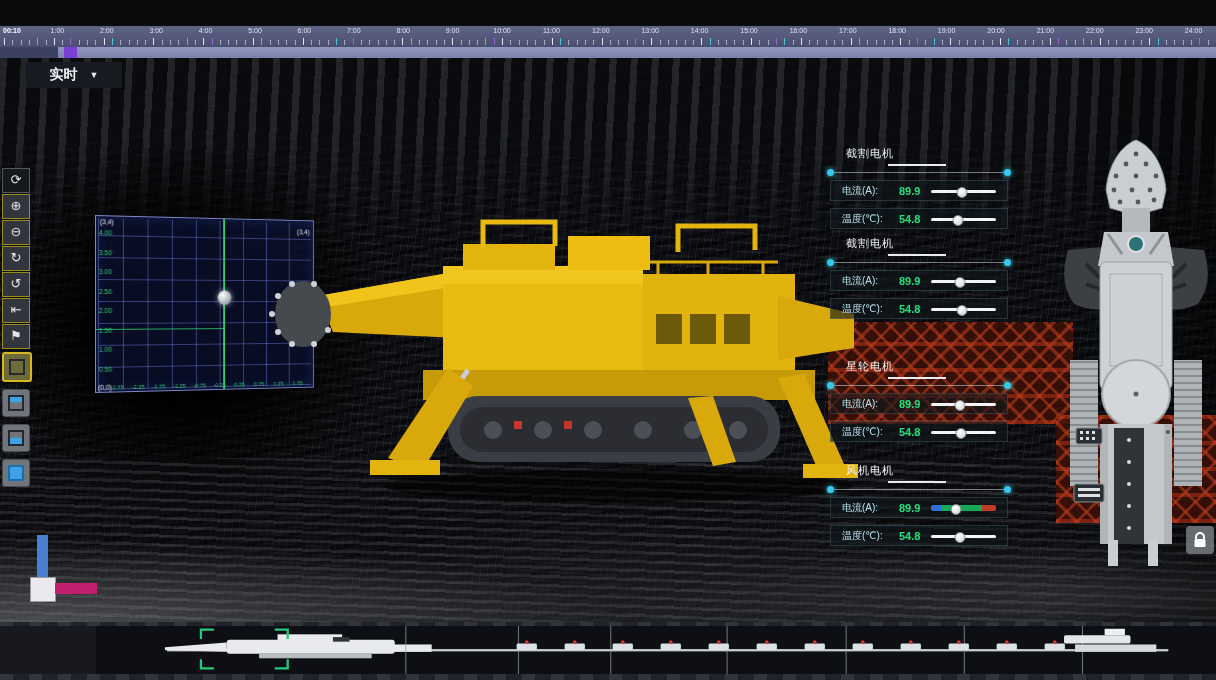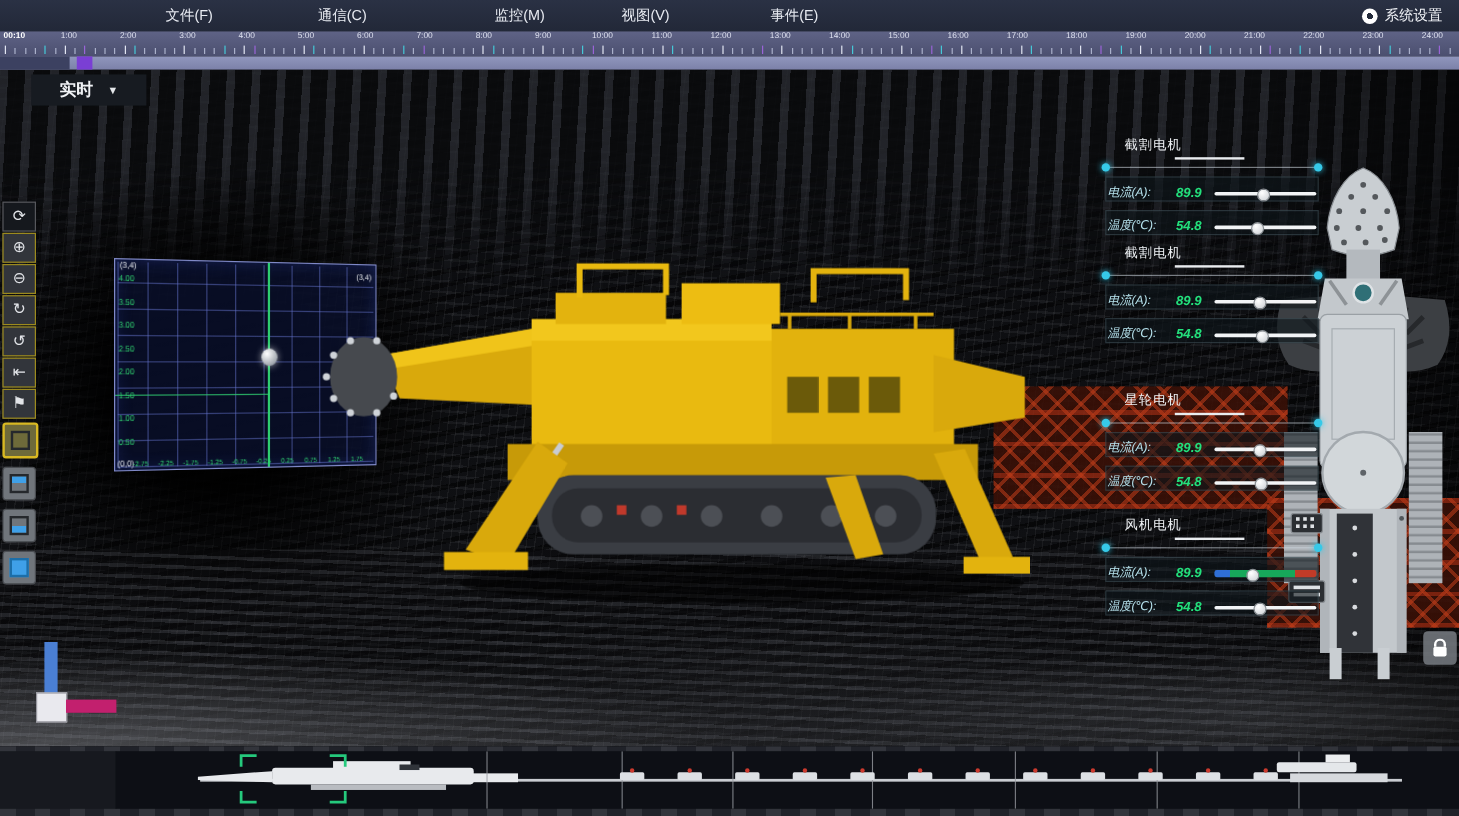--- a/index.html
+++ b/index.html
@@ -94,29 +94,29 @@
       repeating-linear-gradient(0deg, rgba(100,115,205,.5) 0 1px, transparent 1px 22px);}
   #grid-vline{position:absolute;left:57%;top:0;width:2px;height:100%;background:#2ecf70;}
   #grid-hline{position:absolute;left:0;top:64%;width:57%;height:1px;background:rgba(46,207,112,.8);}
   #grid-ball{position:absolute;left:54.5%;top:42%;width:15px;height:15px;border-radius:50%;
     background:radial-gradient(circle at 35% 30%,#ffffff,#9aa0a8 75%);box-shadow:0 0 6px rgba(255,255,255,.6);}
   .grid-ylab{position:absolute;left:3px;transform:translateY(-50%);color:#2fd06f;font-size:7px;}
   .grid-xlab{position:absolute;bottom:1px;transform:translateX(-50%);color:#2fd06f;font-size:6px;}
   .grid-corner{position:absolute;color:#e8ebf0;font-size:7px;}
 
   
-  .motor-panel{position:absolute;left:921px;width:178px;z-index:6;}
+  .motor-panel{position:absolute;left:830px;width:178px;z-index:6;margin-top:33px;}
   .mp-title{color:#eef1f4;font-size:11px;margin-left:16px;letter-spacing:1px;}
   .mp-underline{width:58px;height:2px;background:#e9ecef;margin:3px 0 0 58px;}
   .mp-rule{position:relative;height:1px;background:rgba(210,218,228,.55);margin-top:6px;}
   .mp-rule::before,.mp-rule::after{content:"";position:absolute;top:-3px;width:7px;height:7px;
     border-radius:50%;background:#36c9e8;box-shadow:0 0 5px #36c9e8;}
   .mp-rule::before{left:-3px;} .mp-rule::after{right:-3px;}
-  .mp-row{display:flex;align-items:flex-end;height:19px;margin-top:7px;padding:0 1px;
-    background:rgba(14,22,28,.62);border:1px solid rgba(140,175,185,.22);font-style:italic;}
+  .mp-row{display:flex;align-items:center;height:19px;margin-top:7px;padding:0 11px;
+    background:rgba(14,22,28,.62);border:1px solid rgba(140,175,185,.22);}
   .mp-label{width:57px;color:#b7e3ee;font-size:10px;}
   .mp-value{width:32px;color:#23e07c;font-size:11px;font-weight:bold;}
   .mp-slider{position:relative;flex:1;height:12px;}
   .mp-track{position:absolute;left:0;right:0;top:5px;height:3px;border-radius:2px;background:#f2f4f6;}
   .mp-track.zones{top:3px;height:6px;}
   .mp-thumb{position:absolute;top:2px;width:9px;height:9px;border-radius:50%;
     background:radial-gradient(circle at 35% 30%,#ffffff,#c9cdd2);border:1px solid #8a8f94;
     transform:translateX(-50%);}
 
   
@@ -136,33 +136,20 @@
     background:repeating-linear-gradient(90deg,#32343b 0 13px,#202229 13px 29px);z-index:10;}
   #train-panel{position:absolute;left:96px;top:4px;width:1120px;height:48px;background:#0d0f15;}
   #train-left{position:absolute;left:0;top:4px;width:96px;height:48px;background:#17191f;
     border-right:1px solid #2c2e35;}
 </style>
 </head>
 <body>
 
 <div id="app">
 
-  <div id="menu-bar">
-    <div id="menu-items">
-        <div class="menu-item">文件(F)</div>
-        <div class="menu-item">通信(C)</div>
-        <div class="menu-item">监控(M)</div>
-        <div class="menu-item">视图(V)</div>
-        <div class="menu-item">事件(E)</div>
-      </div>
-    <div id="settings">
-      <span class="donut"></span>
-      <span>系统设置</span>
-    </div>
-  </div>
 
   <div id="ruler">
     <span class="ruler-start">00:10</span>
     <div id="ruler-labels">
         <span class="ruler-label" style="left: 57.4px;">1:00</span>
         <span class="ruler-label" style="left: 106.8px;">2:00</span>
         <span class="ruler-label" style="left: 156.2px;">3:00</span>
         <span class="ruler-label" style="left: 205.6px;">4:00</span>
         <span class="ruler-label" style="left: 255px;">5:00</span>
         <span class="ruler-label" style="left: 304.4px;">6:00</span>

